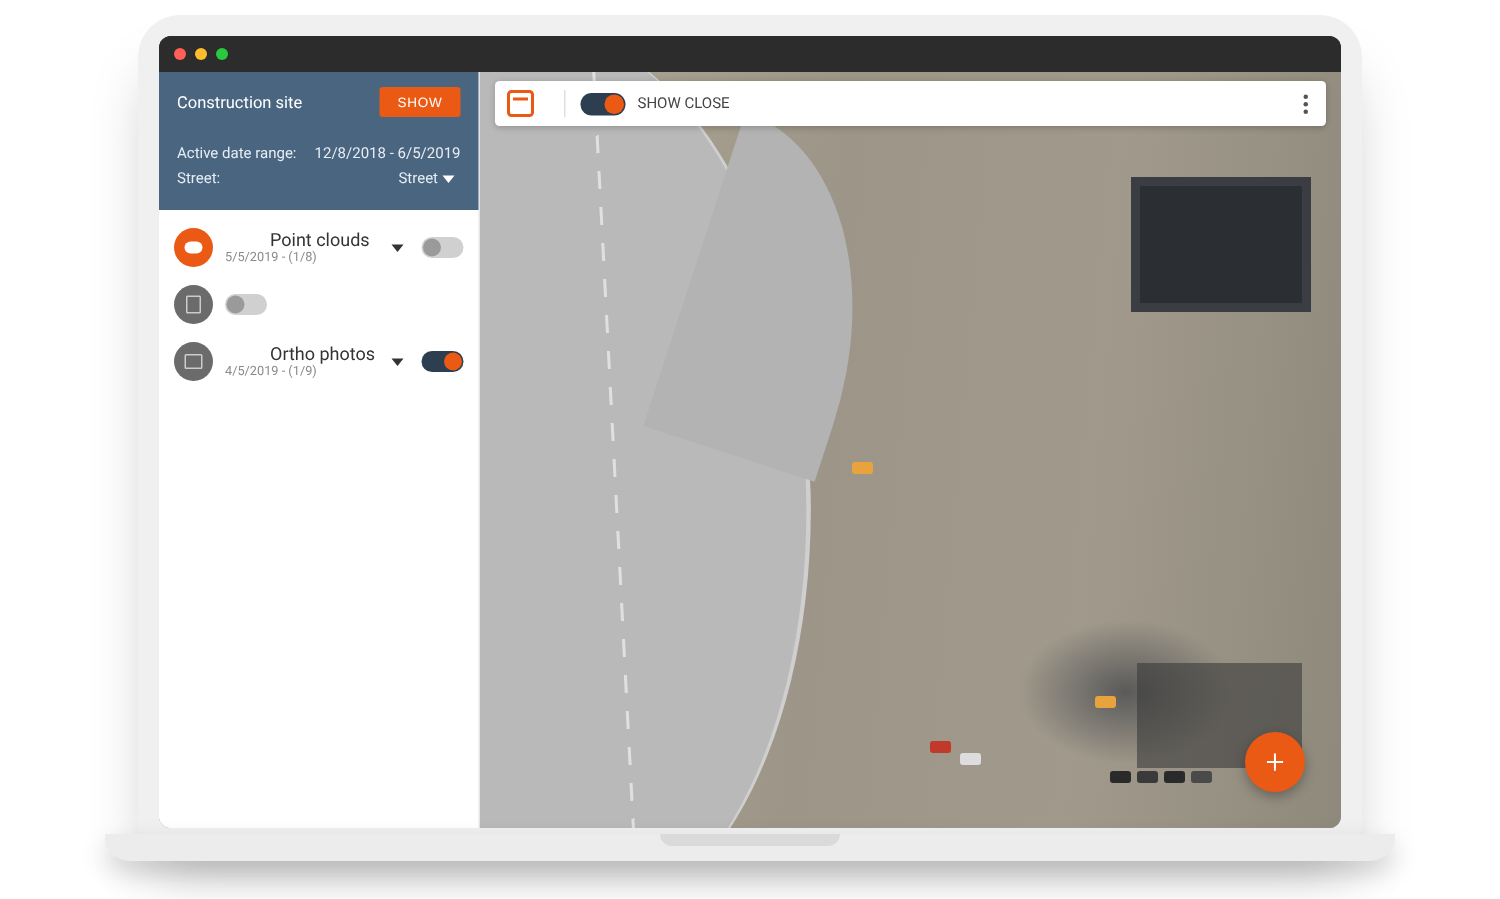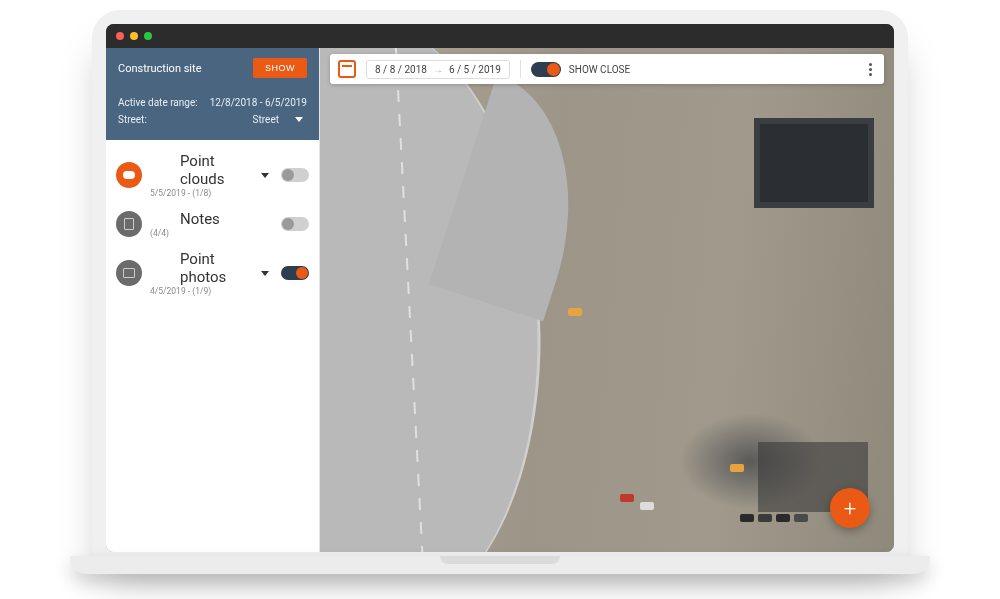--- a/index.html
+++ b/index.html
@@ -119,21 +119,21 @@
   .layer-icon {
     width: 26px;
     height: 26px;
     border-radius: 50%;
     display: flex;
     align-items: center;
     justify-content: center;
     flex: 0 0 26px;
   }
   .layer-info { flex: 1; min-width: 0; }
-  .layer-title { font-size: 15px; color: #333; padding-left: 30px; }
+  .layer-title { font-size: 12px; color: #333; padding-left: 30px; }
   .layer-sub { font-size: 8.5px; color: #8a8a8a; }
   .caret-down {
     width: 0; height: 0;
     border-left: 4px solid transparent;
     border-right: 4px solid transparent;
     border-top: 5px solid #333;
     margin-right: 4px;
     cursor: pointer;
   }
   .toggle {
@@ -305,21 +305,21 @@
           <span>Construction site</span>
           <button class="btn-close">SHOW</button>
         </div>
         <div class="sb-meta">
           <div class="sb-meta-row">
             <span>Active date range:</span>
             <span>12/8/2018 - 6/5/2019</span>
           </div>
           <div class="sb-meta-row">
             <span>Street:</span>
-            <span style="display:flex;align-items:center;gap:16px;text-align:center;">
+            <span style="display:flex;align-items:center;gap:3px;text-align:center;">
               <span>Street</span>
               <span class="caret-down" style="border-top-color:#fff;"></span>
             </span>
           </div>
         </div>
         <div class="layers" id="layers-container">
             <div class="layer">
               <div class="layer-icon" style="background: rgb(234, 90, 20);">
                 <div style="width: 12px; height: 8px; background: rgb(255, 255, 255); border-radius: 6px; position: relative;"></div>
               </div>
@@ -329,34 +329,30 @@
               </div>
               <div class="caret-down"></div>
               <div class="toggle toggle-off">
                 <div class="knob"></div>
               </div>
             </div>
             <div class="layer">
               <div class="layer-icon" style="background: rgb(107, 107, 107);">
                 <div style="width: 10px; height: 12px; border: 1.5px solid rgb(204, 204, 204); border-radius: 1px;"></div>
               </div>
-              <div class="layer-info">
-                <div class="layer-title">Notes</div>
-                <div class="layer-sub">(4/4)</div>
-              </div>
               <div class="toggle toggle-off">
                 <div class="knob"></div>
               </div>
             </div>
             <div class="layer">
               <div class="layer-icon" style="background: rgb(107, 107, 107);">
                 <div style="width: 12px; height: 10px; border: 1.5px solid rgb(204, 204, 204); border-radius: 1px;"></div>
               </div>
               <div class="layer-info">
-                <div class="layer-title">Point photos</div>
+                <div class="layer-title">Ortho photos</div>
                 <div class="layer-sub">4/5/2019 - (1/9)</div>
               </div>
               <div class="caret-down"></div>
               <div class="toggle toggle-on">
                 <div class="knob"></div>
               </div>
             </div>
           </div>
       </div>
 
@@ -371,25 +367,20 @@
           <div class="vehicle" style="left:248px; top:260px; background:#e8a33d;"></div>
           <div class="vehicle" style="right:140px; bottom:30px; background:#2a2a2a;"></div>
           <div class="vehicle" style="right:122px; bottom:30px; background:#3a3a3a;"></div>
           <div class="vehicle" style="right:104px; bottom:30px; background:#2a2a2a;"></div>
           <div class="vehicle" style="right:86px;  bottom:30px; background:#4a4a4a;"></div>
           <div class="vehicle" style="right:150px; bottom:80px; background:#e8a33d;"></div>
         </div>
 
         <div class="topbar">
           <div class="cal-icon"></div>
-          <div class="date-box">
-            <span>8 / 8 / 2018</span>
-            <span class="date-arrow">→</span>
-            <span>6 / 5 / 2019</span>
-          </div>
           <div class="divider-v"></div>
           <div class="show-latest-toggle">
               <div class="knob"></div>
             </div>
           <span>SHOW CLOSE</span>
           <div class="topbar-spacer"></div>
           <div class="kebab">
               <span></span>
               <span></span>
               <span></span>

